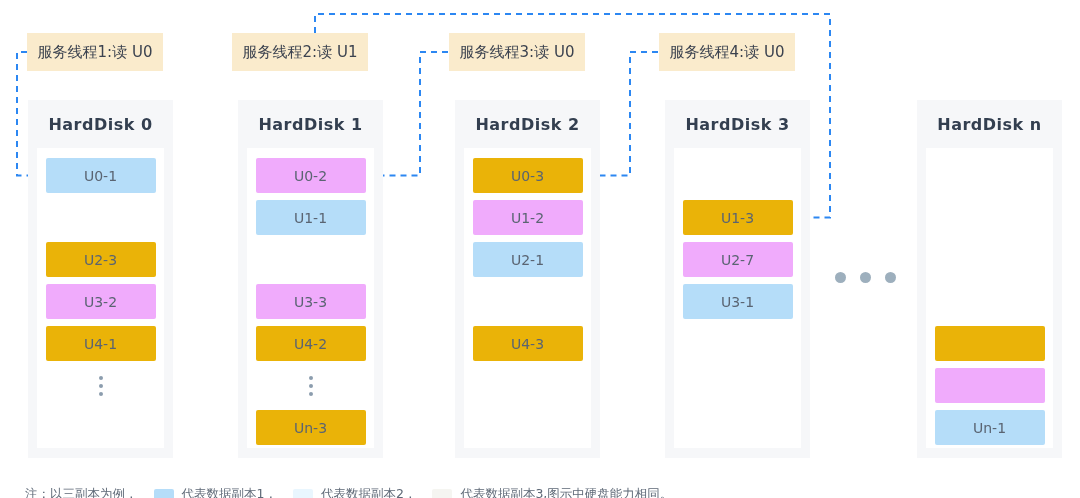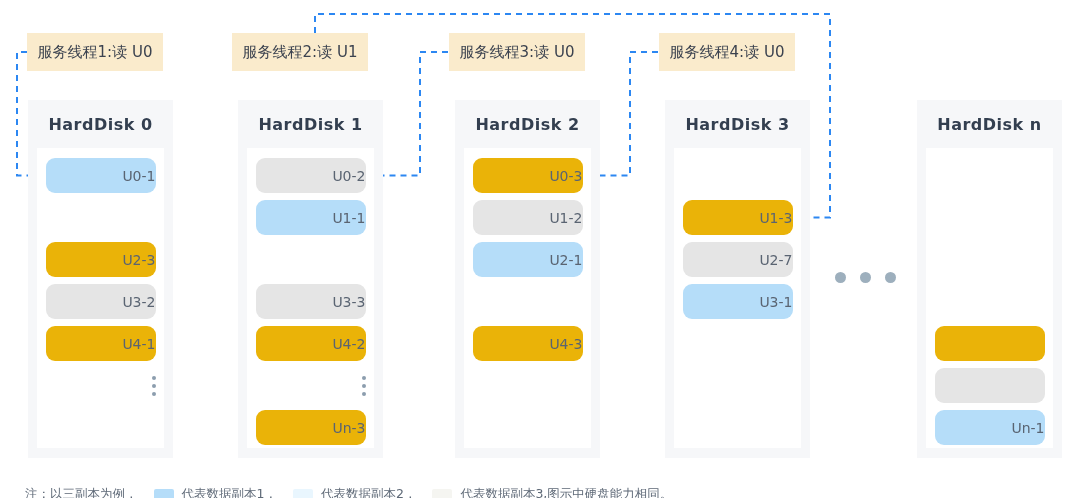--- a/index.html
+++ b/index.html
@@ -22,26 +22,26 @@
   .disk-title{
     height:48px;display:flex;align-items:center;justify-content:center;
     color:#333F50;font-size:16px;font-weight:600;letter-spacing:.5px;
     white-space:nowrap;
   }
   .disk-body{
     position:absolute;left:9px;right:9px;top:48px;bottom:10px;
     background:#ffffff;padding-top:10px;box-sizing:border-box;
   }
   .slot{
-    width:110px;height:35px;margin:0 auto 7px auto;border-radius:9px;
-    display:flex;align-items:center;justify-content:flex-end;
+    width:110px;height:35px;margin:0 auto 7px auto;border-radius:2px;
+    display:flex;align-items:center;justify-content:center;
     font-size:14px;color:#5A6472;
   }
   .slot[data-variant="r1"]{background:#B5DDF9;}
-  .slot[data-variant="r2"]{background:#e5e5e5;}
+  .slot[data-variant="r2"]{background:#f0abfc;}
   .slot[data-variant="r3"]{background:#eab308;}
   .slot[data-variant="empty"]{background:transparent;}
   .slot[data-variant="vdots"]{background:transparent;}
   .vdots{display:none;flex-direction:column;gap:4px;}
   .slot[data-variant="vdots"] .vdots{display:flex;}
   .vdots i{width:4px;height:4px;border-radius:50%;background:#8C9DAE;}
 
   
   .hdots{position:absolute;left:835px;top:272px;display:flex;gap:14px;}
   .hdots i{width:11px;height:11px;border-radius:50%;background:#9DAFBD;}

